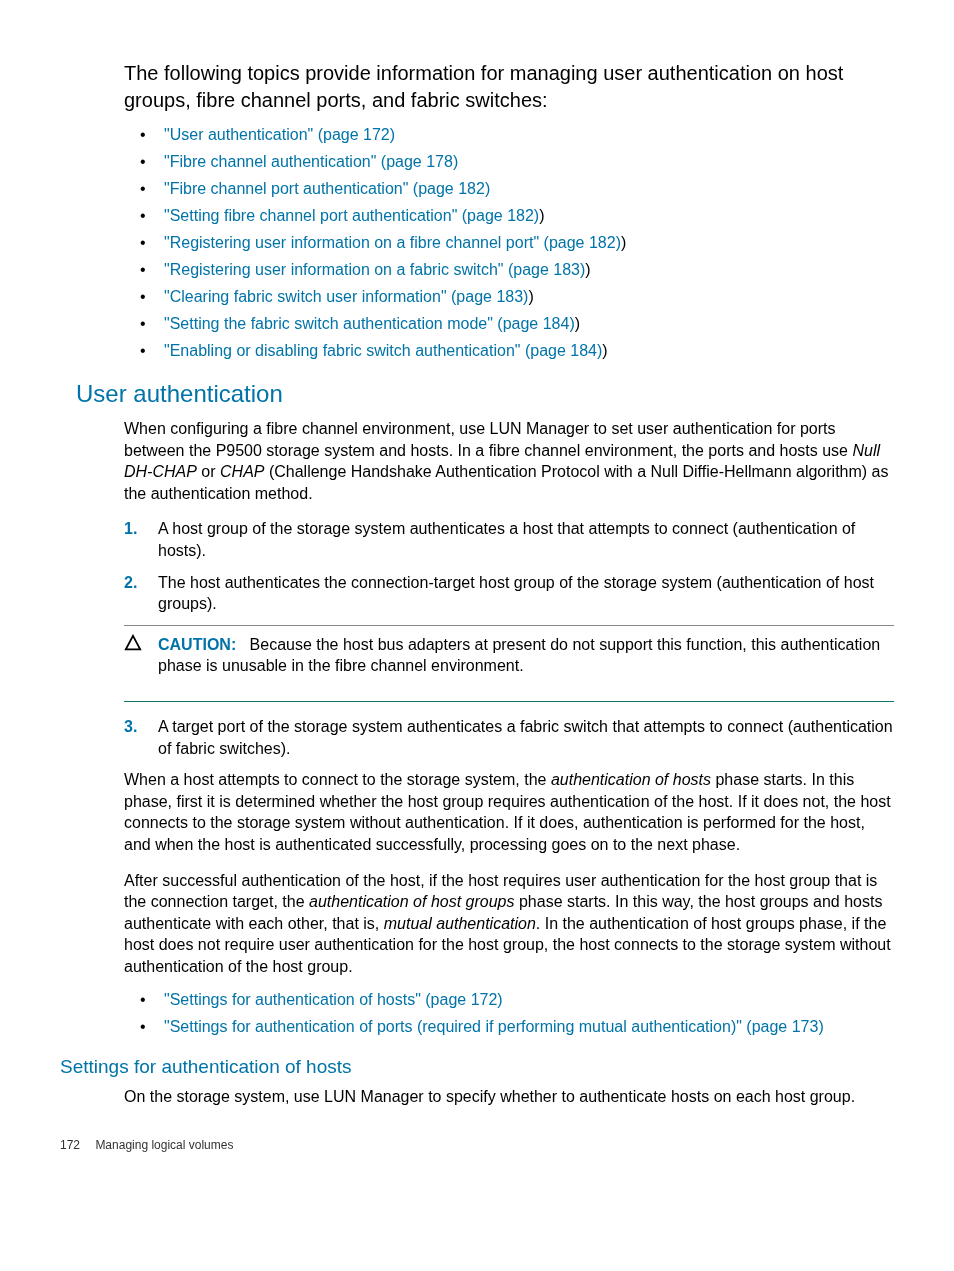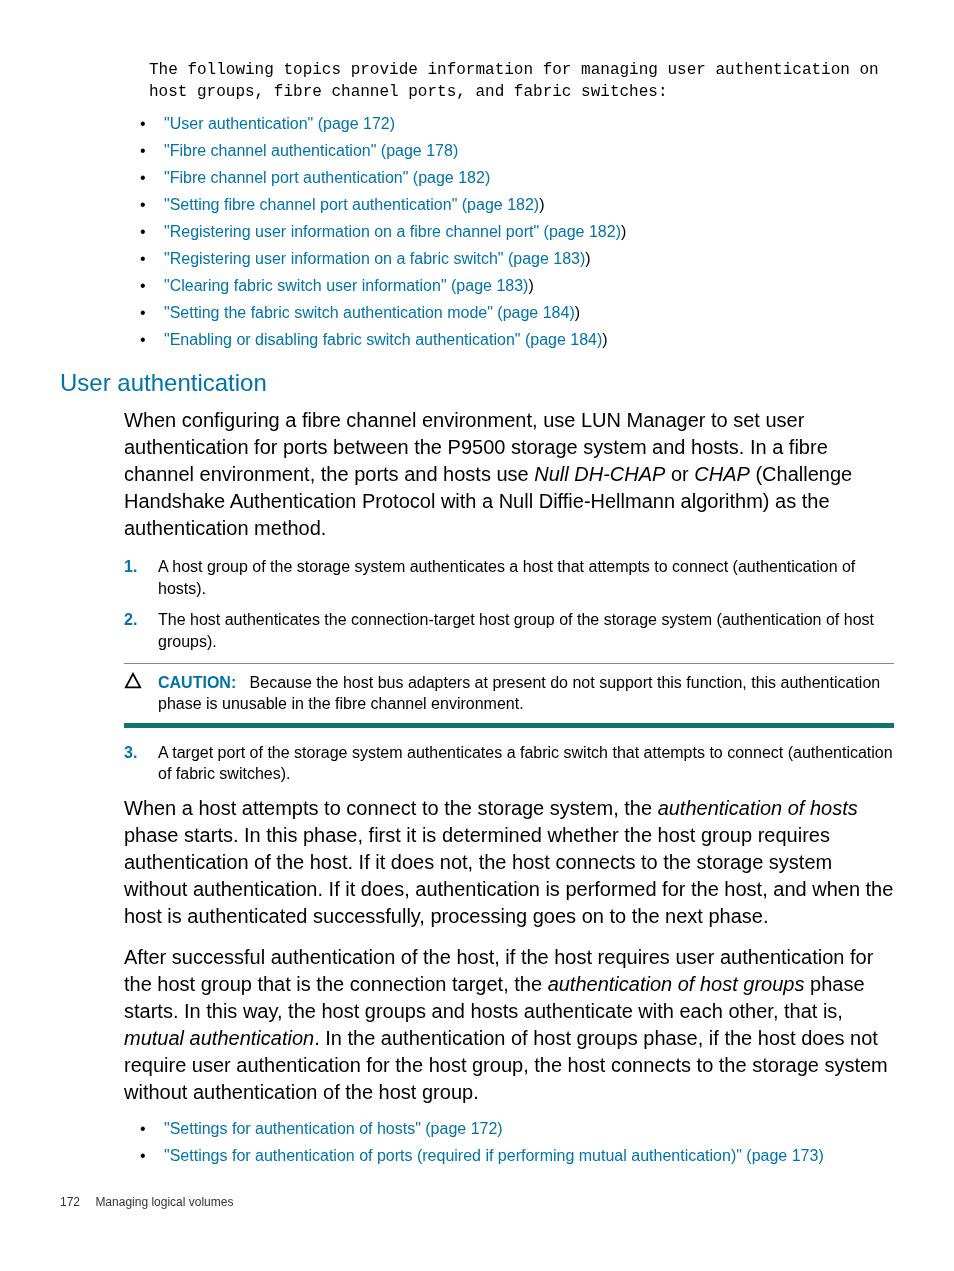--- a/index.html
+++ b/index.html
@@ -1,32 +1,32 @@
 <!DOCTYPE html>
 <html><head>
 <meta charset="utf-8">
 <style>
   * { box-sizing: border-box; margin: 0; padding: 0; }
   html, body { width: 954px; background: #fff; font-family: Arial, Helvetica, sans-serif; color: #000; }
   .page { padding: 60px 60px 30px 60px; width: 954px; }
-  .intro { margin-left: 89px; font-size: 16px; line-height: 1.35; margin-bottom: 12px; font-family: Liberation Mono, monospace; }
+  .intro { margin-left: 64px; font-size: 20px; line-height: 1.35; margin-bottom: 12px; }
   ul.links { list-style: none; margin-left: 80px; margin-bottom: 20px; }
   ul.links li { position: relative; padding-left: 24px; margin: 9px 0; font-size: 16px; }
   ul.links li::before { content: "•"; position: absolute; left: 0; color: #000; }
   ul.links a { color: #0073a8; text-decoration: none; }
   .paren { color: #000; }
-  h2.section { color: #0073a8; font-weight: normal; font-size: 24px; margin: 8px 0 10px 0; }
+  h2.section { color: #0073a8; font-weight: normal; font-size: 24px; margin: 8px 0 10px 16px; }
   h3.subsection { color: #0073a8; font-weight: normal; font-size: 19px; margin: 18px 0 8px 0; }
   .body-block { margin-left: 64px; }
-  .body-block p { font-size: 20px; line-height: 1.35; margin-bottom: 14px; }
+  .body-block p { font-size: 16px; line-height: 1.35; margin-bottom: 14px; }
   em { font-style: italic; }
   ol.phases { list-style: none; margin-left: 0; counter-reset: item; }
   ol.phases > li { position: relative; padding-left: 34px; margin-bottom: 10px; font-size: 16px; line-height: 1.35; }
   ol.phases > li .num { position: absolute; left: 0; color: #0073a8; font-weight: bold; }
-  .caution-box { border-top: 1px solid #888; border-bottom: 5px solid #0f766e; padding: 8px 0 8px 34px; margin: 8px 0 14px 0; position: relative; font-size: 16px; line-height: 1.35; }
+  .caution-box { border-top: 1px solid #888; border-bottom: 1px solid #0f766e; padding: 8px 0 24px 34px; margin: 8px 0 14px 0; position: relative; font-size: 16px; line-height: 1.35; }
   .caution-box .tri { position: absolute; left: 0; top: 8px; width: 18px; height: 18px; }
   .caution-box .tri svg { width: 18px; height: 18px; }
   .caution-label { color: #0073a8; font-weight: bold; }
   .footer { position: relative; margin-top: 30px; font-size: 12px; color: #333; }
   .footer .pnum { display: inline-block; margin-right: 12px; }
 </style>
 </head>
 <body>
 
 <div class="page">
@@ -80,19 +80,23 @@
       <span>After successful authentication of the host, if the host requires user authentication for the host group that is the connection target, the </span><em>authentication of host groups</em><span> phase starts. In this way, the host groups and hosts authenticate with each other, that is, </span><em>mutual authentication</em><span>. In the authentication of host groups phase, if the host does not require user authentication for the host group, the host connects to the storage system without authentication of the host group.</span>
     </p>
 
 
     <ul class="links" style="margin-left:16px;">
       <li><a href="#">"Settings for authentication of hosts" (page 172)</a><span class="paren"></span></li>
       <li><a href="#">"Settings for authentication of ports (required if performing mutual authentication)" (page 173)</a><span class="paren"></span></li>
     </ul>
   </div>
 
+  <h3 class="subsection">Settings for authentication of hosts</h3>
+  <div class="body-block">
+    <p>On the storage system, use LUN Manager to specify whether to authenticate hosts on each host group.</p>
+  </div>
 
   <div class="footer">
     <span class="pnum">172</span>
     <span>Managing logical volumes</span>
   </div>
 
 </div>
 
 </body></html>

